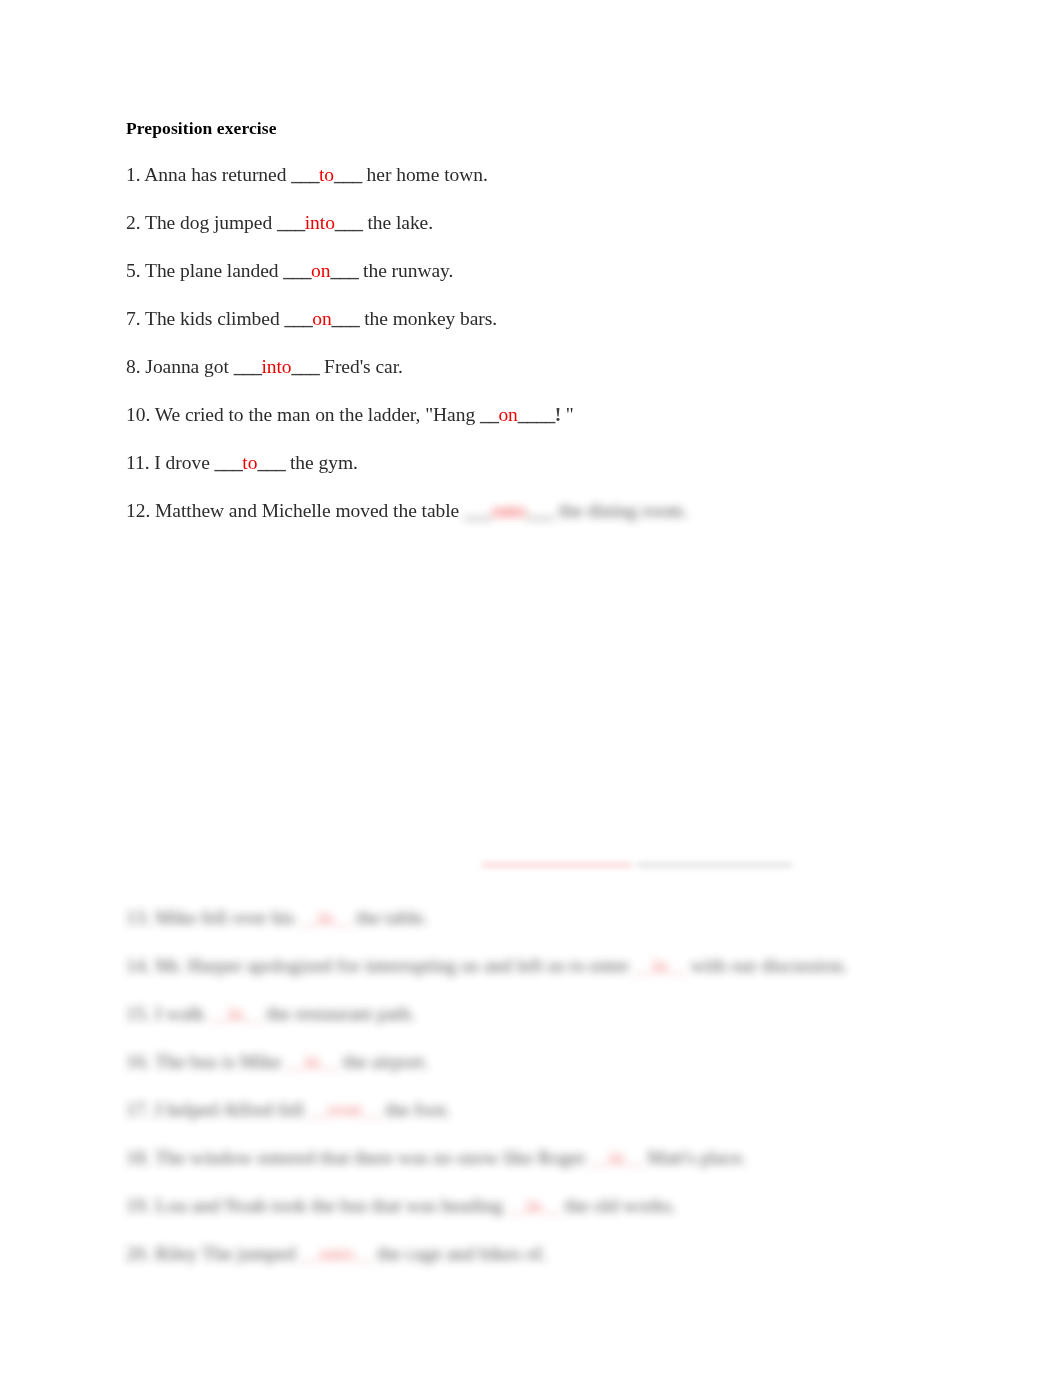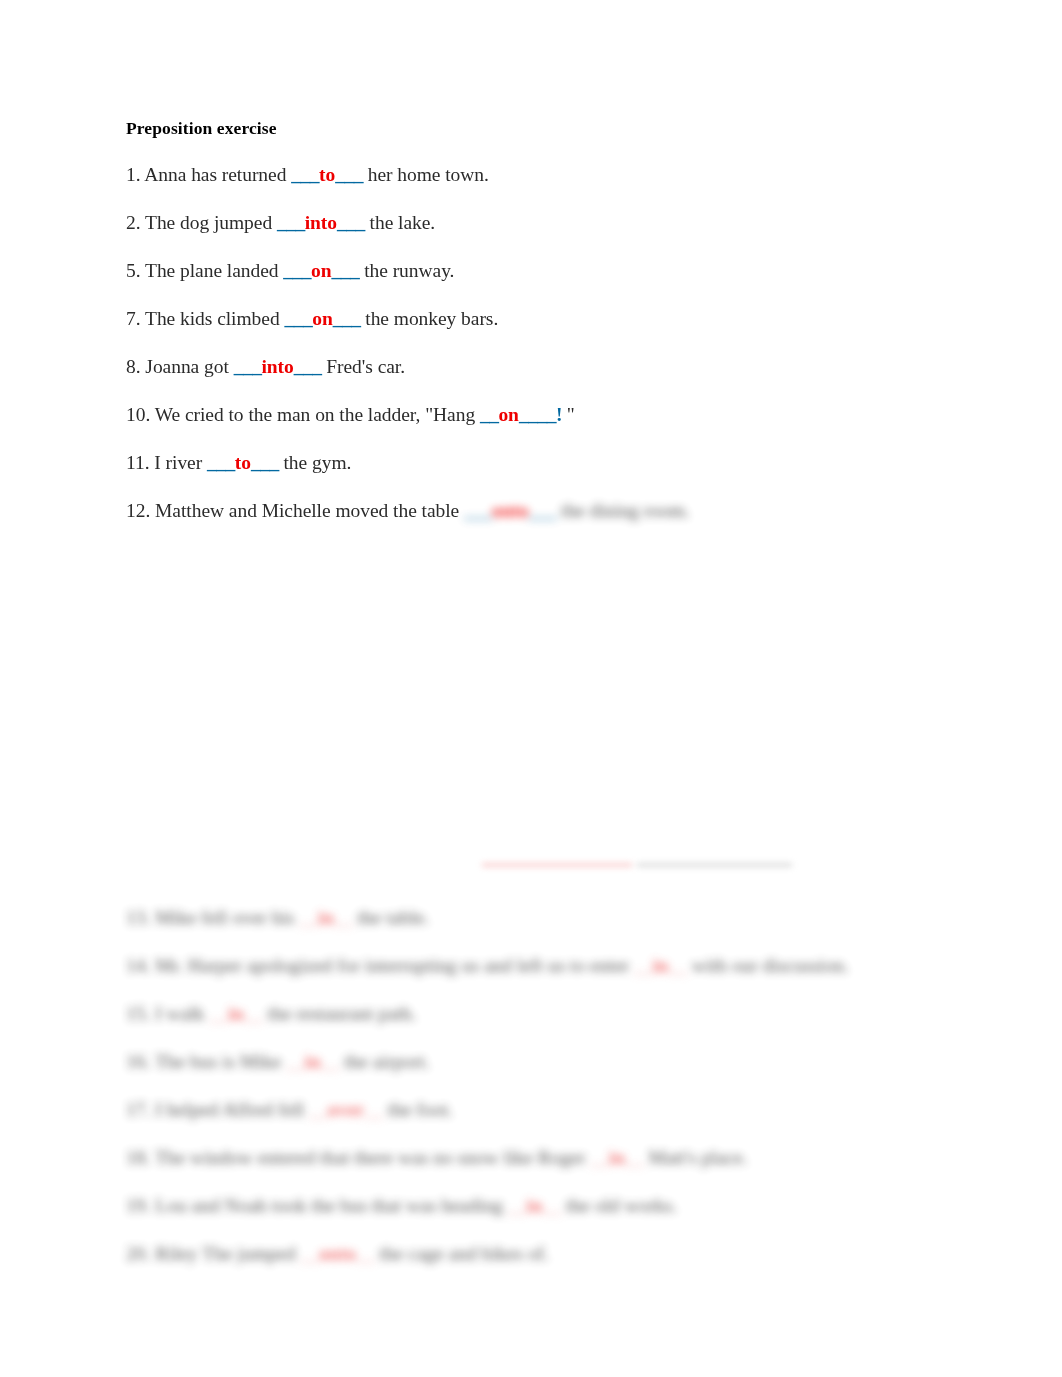--- a/index.html
+++ b/index.html
@@ -45,25 +45,25 @@
     font-size: 19.5px;
     line-height: 1.0;
     color: #2b2b2b;
     margin: 0 0 28.5px 0;
     white-space: nowrap;
     letter-spacing: -0.05px;
   }
 
   .ans {
     color: #ee0000;
-    font-weight: bold;
+    font-weight: normal;
   }
 
   .blank {
-    color: #0369a1;
+    color: #404040;
     font-weight: bold;
     letter-spacing: -0.5px;
     text-align: center;
   }
 
   
   .q-line .tail-blur {
     display: inline-block;
     vertical-align: baseline;
     filter: blur(4.2px);
@@ -121,21 +121,21 @@
 
     <div class="doc-title">Preposition exercise</div>
 
     <div id="question-list">
         <div class="q-line"><span>1.</span> <span>Anna has returned</span> <span><span class="blank">___</span><span class="ans">to</span><span class="blank">___</span><span> her home town.</span></span></div>
         <div class="q-line"><span>2.</span> <span>The dog jumped</span> <span><span class="blank">___</span><span class="ans">into</span><span class="blank">___</span><span> the lake.</span></span></div>
         <div class="q-line"><span>5.</span> <span>The plane landed</span> <span><span class="blank">___</span><span class="ans">on</span><span class="blank">___</span><span> the runway.</span></span></div>
         <div class="q-line"><span>7.</span> <span>The kids climbed</span> <span><span class="blank">___</span><span class="ans">on</span><span class="blank">___</span><span> the monkey bars.</span></span></div>
         <div class="q-line"><span>8.</span> <span>Joanna got</span> <span><span class="blank">___</span><span class="ans">into</span><span class="blank">___</span><span> Fred's car.</span></span></div>
         <div class="q-line"><span>10.</span> <span>We cried to the man on the ladder, "Hang</span> <span><span class="blank">__</span><span class="ans">on</span><span class="blank">____!</span><span> "</span></span></div>
-        <div class="q-line"><span>11.</span> <span>I river</span> <span><span class="blank">___</span><span class="ans">to</span><span class="blank">___</span><span> the gym.</span></span></div>
+        <div class="q-line"><span>11.</span> <span>I drove</span> <span><span class="blank">___</span><span class="ans">to</span><span class="blank">___</span><span> the gym.</span></span></div>
         <div class="q-line"><span>12.</span> <span>Matthew and Michelle moved the table</span> <span class="tail-blur"><span class="blank">___</span><span class="ans">onto</span><span class="blank">___</span><span> the dining room.</span></span></div>
       </div>
 
   </div>
 
   <div class="blur-block">
     <div class="cut-line">
       <div class="seg-a"></div>
       <div class="seg-b"></div>
     </div>

